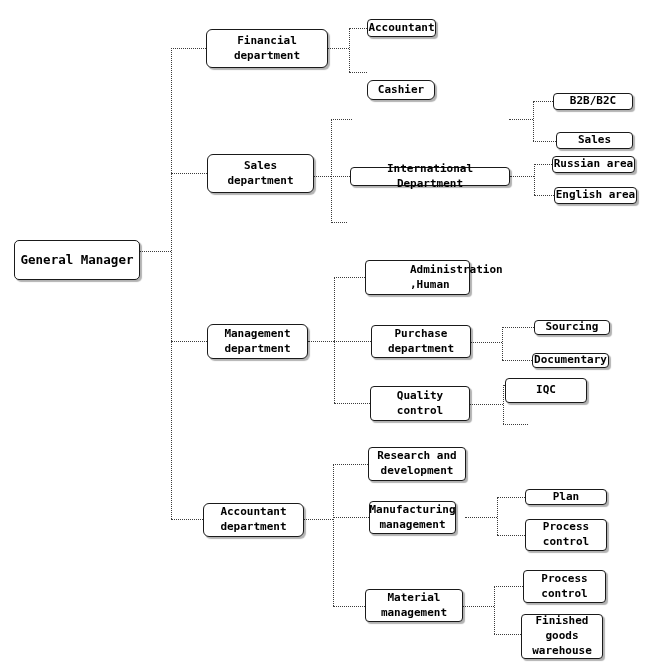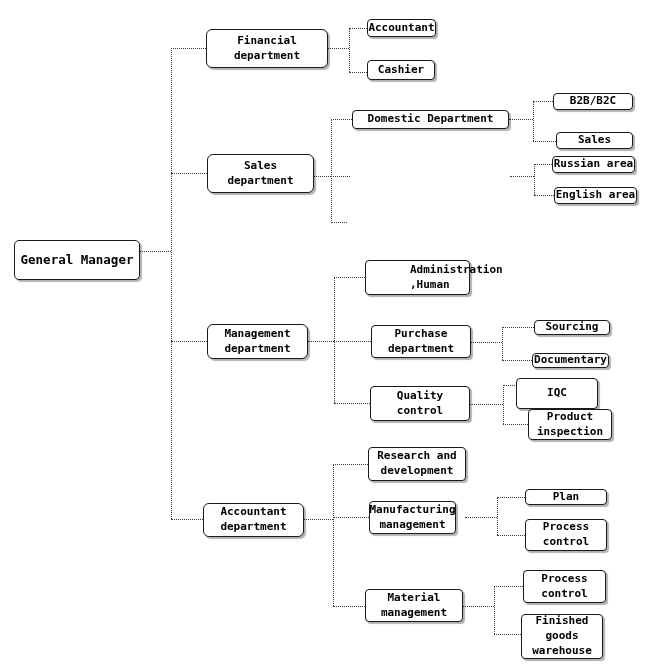--- a/index.html
+++ b/index.html
@@ -97,43 +97,41 @@
   <div class="hl" style="left:463px;top:606px;width:31px;"></div>
   <div class="vl" style="left:494px;top:586px;height:48px;"></div>
   <div class="hl" style="left:494px;top:586px;width:29px;"></div>
   <div class="hl" style="left:494px;top:634px;width:27px;"></div>
 
   <div class="node root-node" style="left:14px;top:240px;width:126px;height:40px;">General Manager</div>
 
   <div class="node lv1" style="left:206px;top:29px;width:122px;height:39px;">Financial
 department</div>
   <div class="node" style="left:367px;top:19px;width:69px;height:18px;">Accountant</div>
-  <div class="node" style="left:367px;top:60px;width:68px;height:20px;">Cashier</div>
+  <div class="node" style="left:367px;top:80px;width:68px;height:20px;border-radius:6px;">Cashier</div>
 
   <div class="node lv1" style="left:207px;top:154px;width:107px;height:39px;">Sales
 department</div>
-  <div class="node" style="left:352px;top:110px;width:157px;height:19px;">Domestic Department</div>
   <div class="node" style="left:553px;top:93px;width:80px;height:17px;">B2B/B2C</div>
   <div class="node" style="left:556px;top:132px;width:77px;height:17px;">Sales</div>
+  <div class="node" style="left:350px;top:167px;width:160px;height:19px;">International Department</div>
   <div class="node" style="left:552px;top:156px;width:83px;height:17px;">Russian area</div>
   <div class="node" style="left:554px;top:187px;width:83px;height:17px;">English area</div>
 
   <div class="node lv1" style="left:207px;top:324px;width:101px;height:35px;">Management
 department</div>
   <div class="node left-align" style="left:365px;top:260px;width:105px;height:35px;padding-left:44px;">Administration
 ,Human</div>
   <div class="node" style="left:371px;top:325px;width:100px;height:33px;">Purchase
 department</div>
   <div class="node" style="left:534px;top:320px;width:76px;height:15px;">Sourcing</div>
   <div class="node" style="left:532px;top:353px;width:77px;height:15px;">Documentary</div>
   <div class="node" style="left:370px;top:386px;width:100px;height:35px;">Quality
 control</div>
-  <div class="node" style="left:516px;top:378px;width:82px;height:31px;">IQC</div>
-  <div class="node" style="left:528px;top:409px;width:84px;height:31px;">Product
-inspection</div>
+  <div class="node" style="left:505px;top:378px;width:82px;height:25px;">IQC</div>
 
   <div class="node lv1" style="left:203px;top:503px;width:101px;height:34px;">Accountant
 department</div>
   <div class="node" style="left:368px;top:447px;width:98px;height:34px;">Research and
 development</div>
   <div class="node" style="left:369px;top:501px;width:87px;height:33px;">Manufacturing
 management</div>
   <div class="node" style="left:525px;top:489px;width:82px;height:16px;">Plan</div>
   <div class="node" style="left:525px;top:519px;width:82px;height:32px;">Process
 control</div>

